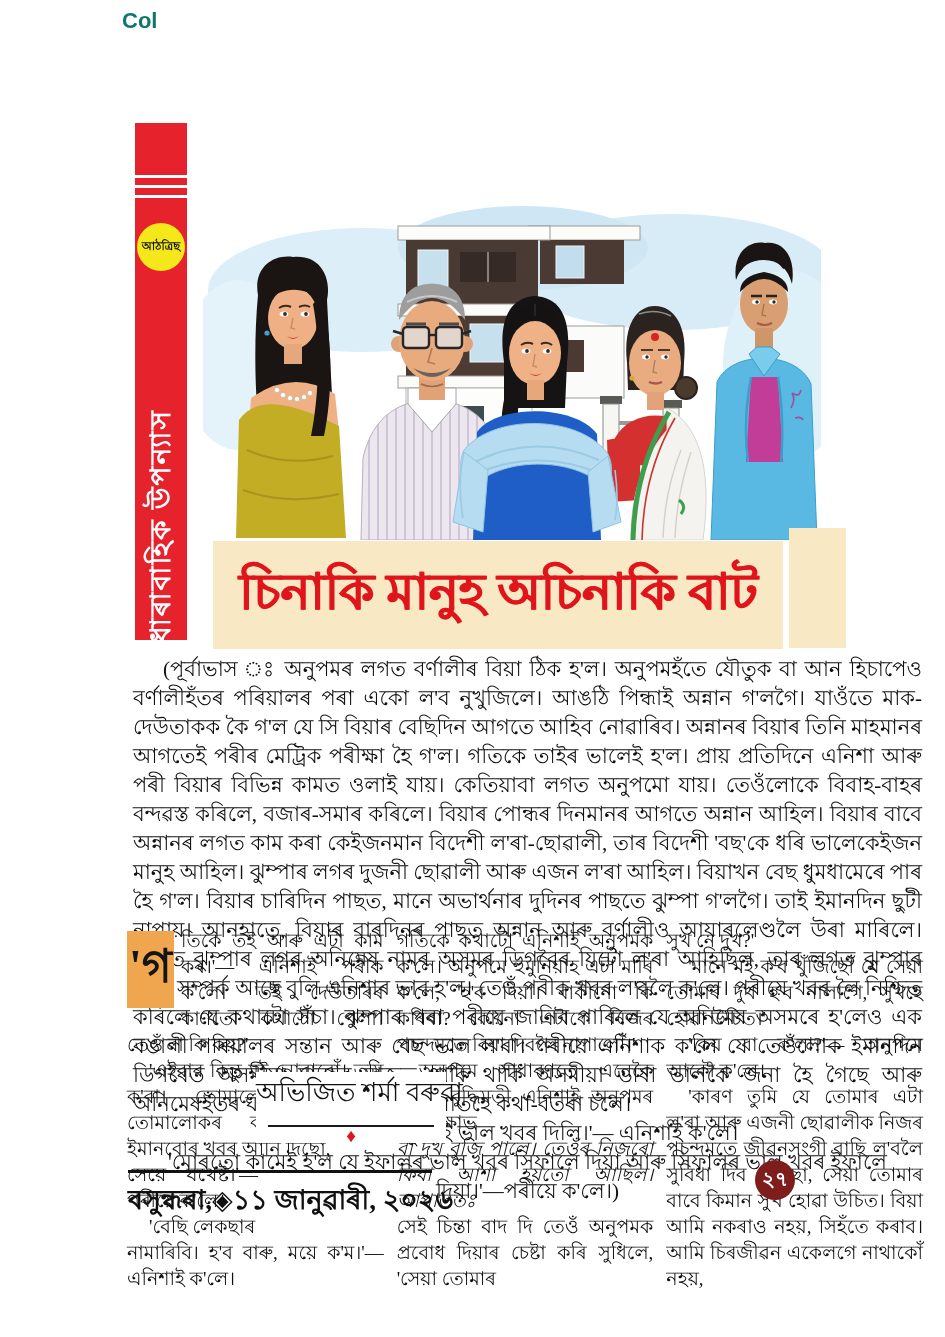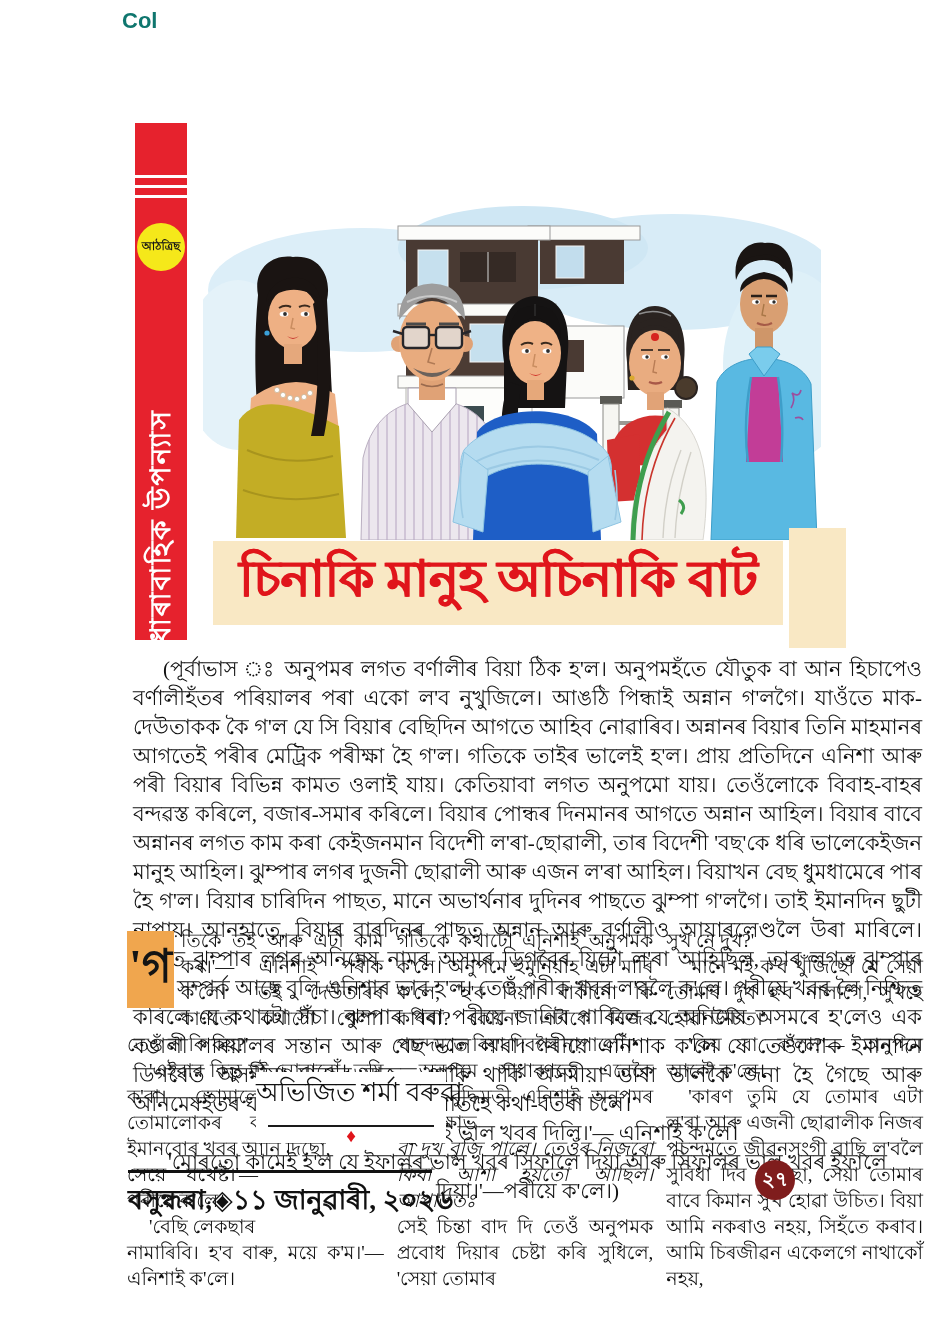--- a/index.html
+++ b/index.html
@@ -16,22 +16,22 @@
   .episode-badge{position:absolute;left:2px;top:100px;width:48px;height:48px;border-radius:50%;
     background:#f5e81a;color:#161616;display:flex;align-items:center;justify-content:center;
     font-weight:bold;font-size:11.5px;text-align:right;line-height:1;}
   .series-label{position:absolute;left:50%;top:205px;height:395px;transform:translateX(-50%);
     writing-mode:vertical-rl;transform:translateX(-50%) rotate(180deg);transform-origin:center;
     color:#ffffff;font-weight:bold;font-size:28px;letter-spacing:2px;display:flex;align-items:center;justify-content:center;white-space:nowrap;}
 
   .illustration{position:absolute;left:203px;top:200px;width:618px;height:340px;}
 
   
-  .title-band{position:absolute;left:213px;top:541px;width:570px;height:84px;background:#f9e8c4;
-    display:flex;align-items:flex-start;justify-content:center;}
+  .title-band{position:absolute;left:213px;top:541px;width:570px;height:108px;background:#f9e8c4;
+    display:flex;align-items:center;justify-content:center;}
   .title-side-block{position:absolute;left:789px;top:528px;width:57px;height:120px;background:#f9e8c4;}
   .headline{font-weight:bold;font-size:50px;color:#e0151b;white-space:nowrap;text-shadow:1px 0 0 #e0151b;}
 
   
   .intro{position:absolute;left:133px;top:655px;width:789px;font-size:21px;line-height:29px;text-align:justify;}
   .intro .lead{text-indent:30px;margin:0;}
   .intro .qline{margin:0;text-align:center;}
 
   
   .columns{position:absolute;left:127px;top:928px;width:796px;display:grid;

